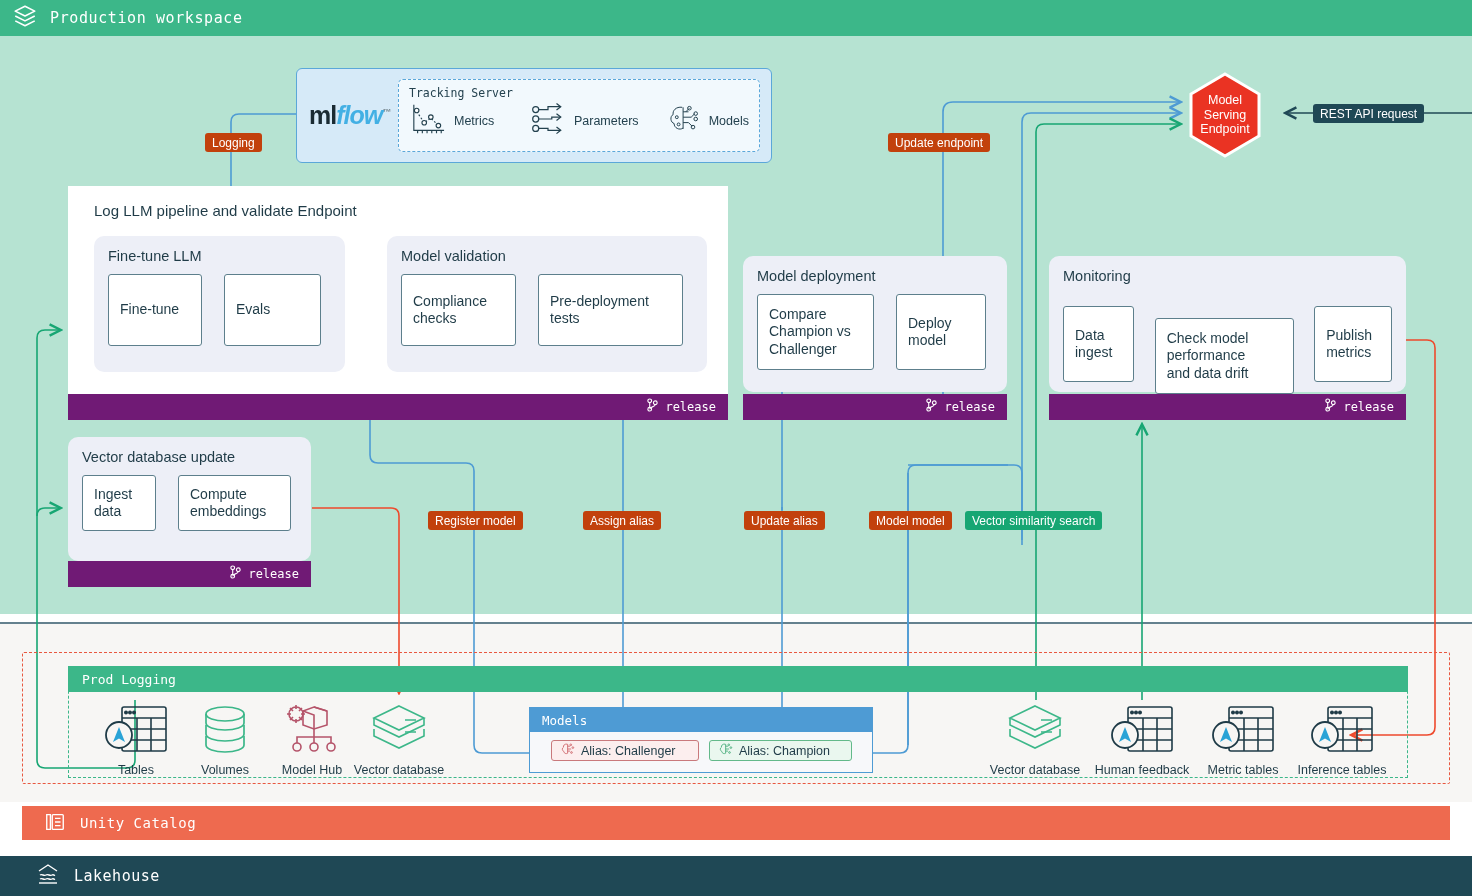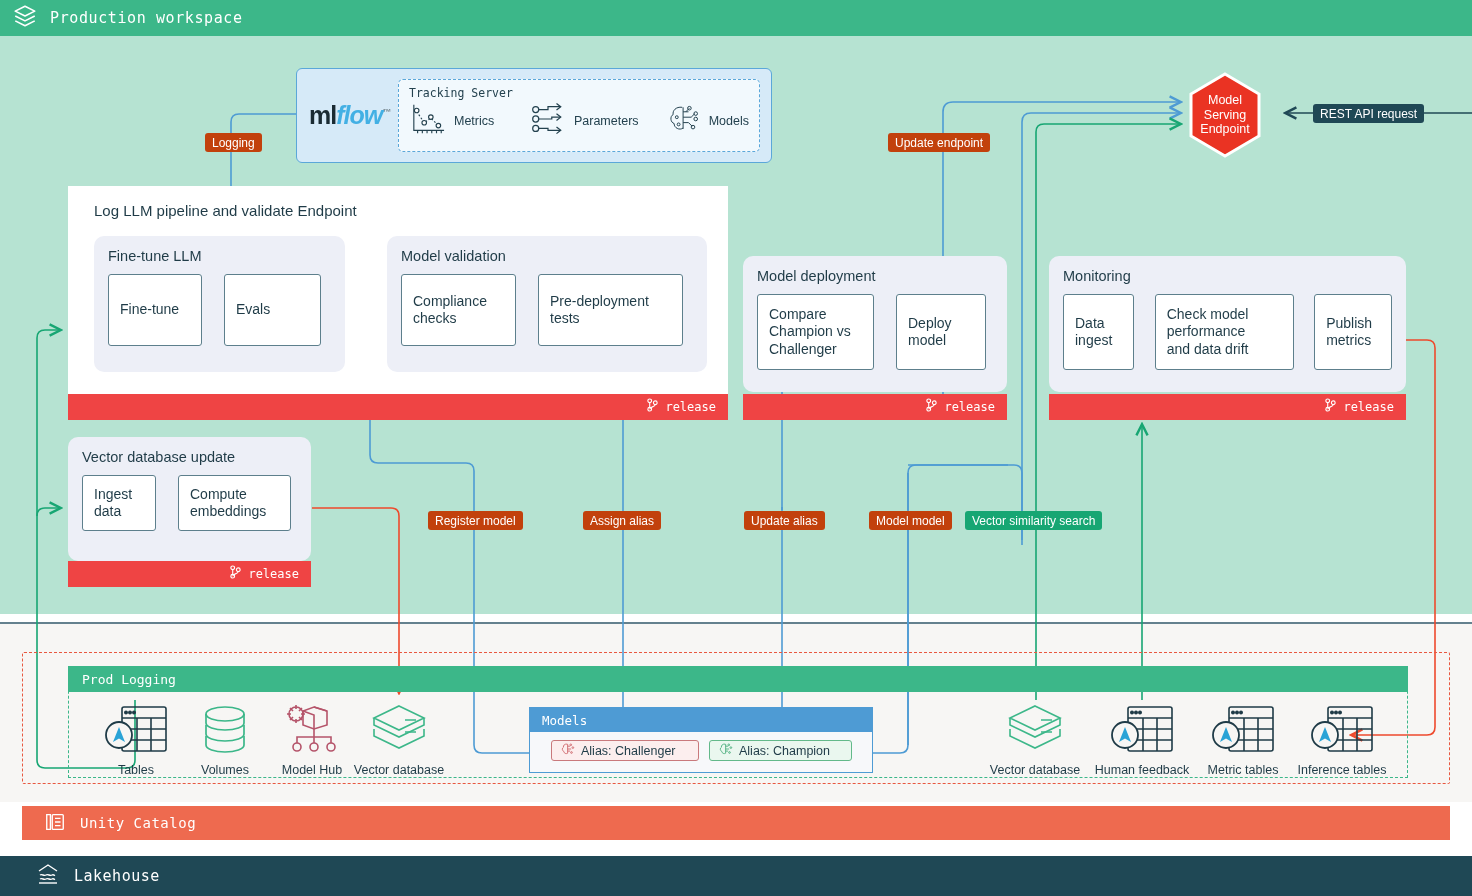--- a/index.html
+++ b/index.html
@@ -63,21 +63,21 @@
 
   
   .wf-card {
     position: absolute; left: 68px; top: 186px; width: 660px; height: 208px;
     background: #ffffff;
   }
   .wf-card .wf-title {
     position: absolute; left: 26px; top: 16px; font-size: 15px; color: #1f3b47;
   }
   .release-bar {
-    position: absolute; background: #ef4444; height: 26px;
+    position: absolute; background: #701a75; height: 26px;
     display: flex; align-items: center; justify-content: flex-end;
     padding-right: 12px; gap: 6px;
   }
   .release-bar .rl {
     font-family: "DejaVu Sans Mono", monospace; font-size: 12px; color: #ffffff;
   }
 
   
   .group {
     position: absolute; background: #edeff7; border-radius: 10px; padding: 12px 14px;
@@ -372,21 +372,21 @@
     </span>
     <span class="rl">release</span>
   </div>
 
   <div class="group" style="left:1049px; top:256px; width:357px; height:136px;">
     <div class="g-title">Monitoring</div>
     <div class="g-row">
       <div class="node" style="width:75px; height:76px; white-space:pre-line;">Data
 ingest</div>
       <div class="dashc"></div>
-      <div class="node" style="width:148px; height:76px; white-space:pre-line;">Check model
+      <div class="node" style="width:148px; height:76px; white-space:pre-line;margin-top:24px;">Check model
 performance
 and data drift</div>
       <div class="dashc"></div>
       <div class="node" style="width:82px; height:76px; white-space:pre-line;">Publish
 metrics</div>
     </div>
   </div>
   <div class="release-bar" style="left:1049px; top:394px; width:357px;">
     <span>
       <svg width="13" height="14" viewBox="0 0 14 15" fill="none" stroke="#fff" stroke-width="1.2">

